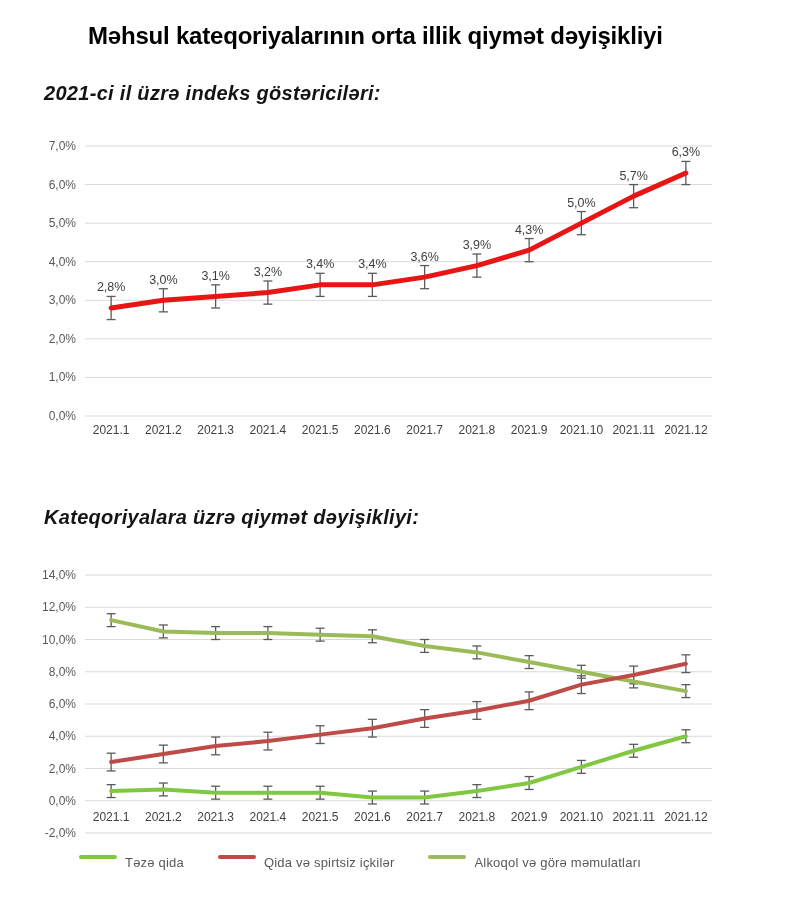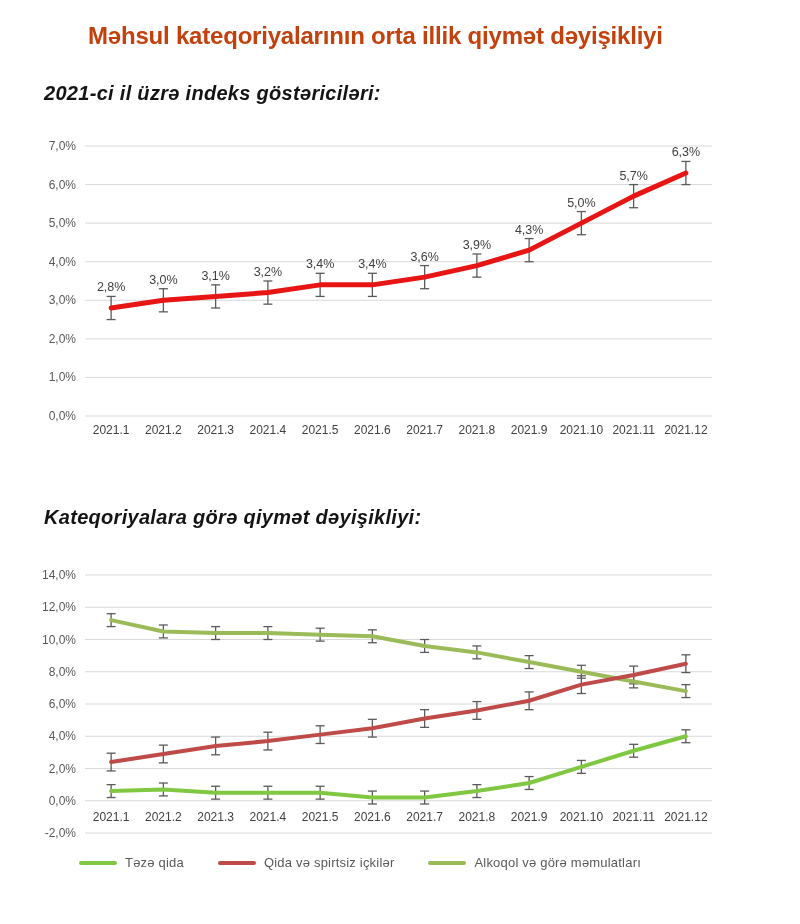--- a/index.html
+++ b/index.html
@@ -1,39 +1,39 @@
 <!DOCTYPE html>
 <html><head>
 <meta charset="utf-8">
 <style>
   * { margin: 0; padding: 0; box-sizing: border-box; }
   html, body { width: 800px; height: 924px; background: #ffffff; overflow: hidden; }
   body { font-family: "Liberation Sans", "DejaVu Sans", sans-serif; position: relative; }
   .page { position: relative; width: 800px; height: 924px; background: #fff; }
   .main-title {
     position: absolute; top: 22px; left: 88px;
-    font-size: 24px; font-weight: 700; color: #c2410c; letter-spacing: -0.2px;
+    font-size: 24px; font-weight: 700; color: #000000; letter-spacing: -0.2px;
   }
   .section-subtitle {
     position: absolute; left: 44px;
     font-size: 20px; font-style: italic; font-weight: 600; color: #141414;
     letter-spacing: 0.3px;
     text-align: center;
   }
   .subtitle-1 { top: 82px; }
   .subtitle-2 { top: 506px; }
   .chart { position: absolute; left: 0; width: 800px; display: block; }
   .chart-1 { top: 130px; height: 322px; }
   .chart-2 { top: 558px; height: 292px; }
   .chart text { font-family: "Liberation Sans", "DejaVu Sans", sans-serif; }
   .legend-row {
     position: absolute; top: 855px; left: 20px; width: 680px;
     display: flex; justify-content: center; align-items: center; gap: 34px;
   }
-  .legend-item { display: flex; align-items: center; gap: 8px; }
+  .legend-item { display: flex; align-items: flex-start; gap: 8px; }
   .legend-swatch { display: inline-block; width: 38px; height: 4px; border-radius: 2px; }
   .legend-label { font-size: 13px; color: #595959; letter-spacing: 0.2px; }
 </style>
 </head>
 <body>
 
 <div class="page">
 
   <h1 class="main-title">Məhsul kateqoriyalarının orta illik qiymət dəyişikliyi</h1>
 
@@ -112,21 +112,21 @@
       <text x="320.125" y="138.28571428571428" text-anchor="middle" font-size="12.5" fill="#3f3f3f">3,4%</text>
       <text x="372.375" y="138.28571428571428" text-anchor="middle" font-size="12.5" fill="#3f3f3f">3,4%</text>
       <text x="424.625" y="130.57142857142856" text-anchor="middle" font-size="12.5" fill="#3f3f3f">3,6%</text>
       <text x="476.875" y="119" text-anchor="middle" font-size="12.5" fill="#3f3f3f">3,9%</text>
       <text x="529.125" y="103.57142857142858" text-anchor="middle" font-size="12.5" fill="#3f3f3f">4,3%</text>
       <text x="581.375" y="76.57142857142858" text-anchor="middle" font-size="12.5" fill="#3f3f3f">5,0%</text>
       <text x="633.625" y="49.571428571428584" text-anchor="middle" font-size="12.5" fill="#3f3f3f">5,7%</text>
       <text x="685.875" y="26.428571428571445" text-anchor="middle" font-size="12.5" fill="#3f3f3f">6,3%</text>
     </svg>
 
-  <div class="section-subtitle subtitle-2">Kateqoriyalara görə qiymət dəyişikliyi:</div>
+  <div class="section-subtitle subtitle-2">Kateqoriyalara üzrə qiymət dəyişikliyi:</div>
 
   <svg class="chart chart-2" viewBox="0 0 800 292">
       <line x1="85" y1="275" x2="712" y2="275" stroke="#d9d9d9" stroke-width="1"></line>
       <text x="76" y="279" text-anchor="end" font-size="12" fill="#595959">-2,0%</text>
       <line x1="85" y1="242.75" x2="712" y2="242.75" stroke="#d9d9d9" stroke-width="1"></line>
       <text x="76" y="246.75" text-anchor="end" font-size="12" fill="#595959">0,0%</text>
       <line x1="85" y1="210.5" x2="712" y2="210.5" stroke="#d9d9d9" stroke-width="1"></line>
       <text x="76" y="214.5" text-anchor="end" font-size="12" fill="#595959">2,0%</text>
       <line x1="85" y1="178.25" x2="712" y2="178.25" stroke="#d9d9d9" stroke-width="1"></line>
       <text x="76" y="182.25" text-anchor="end" font-size="12" fill="#595959">4,0%</text>

